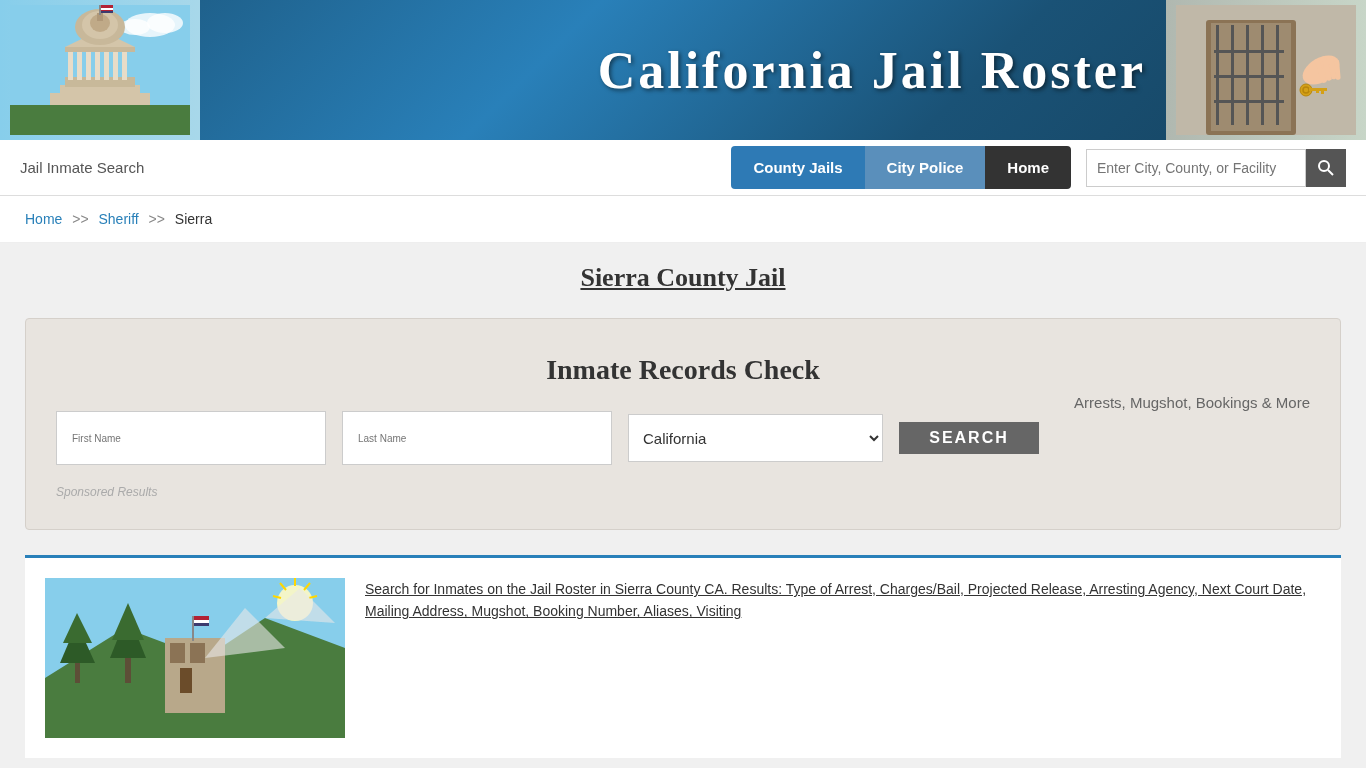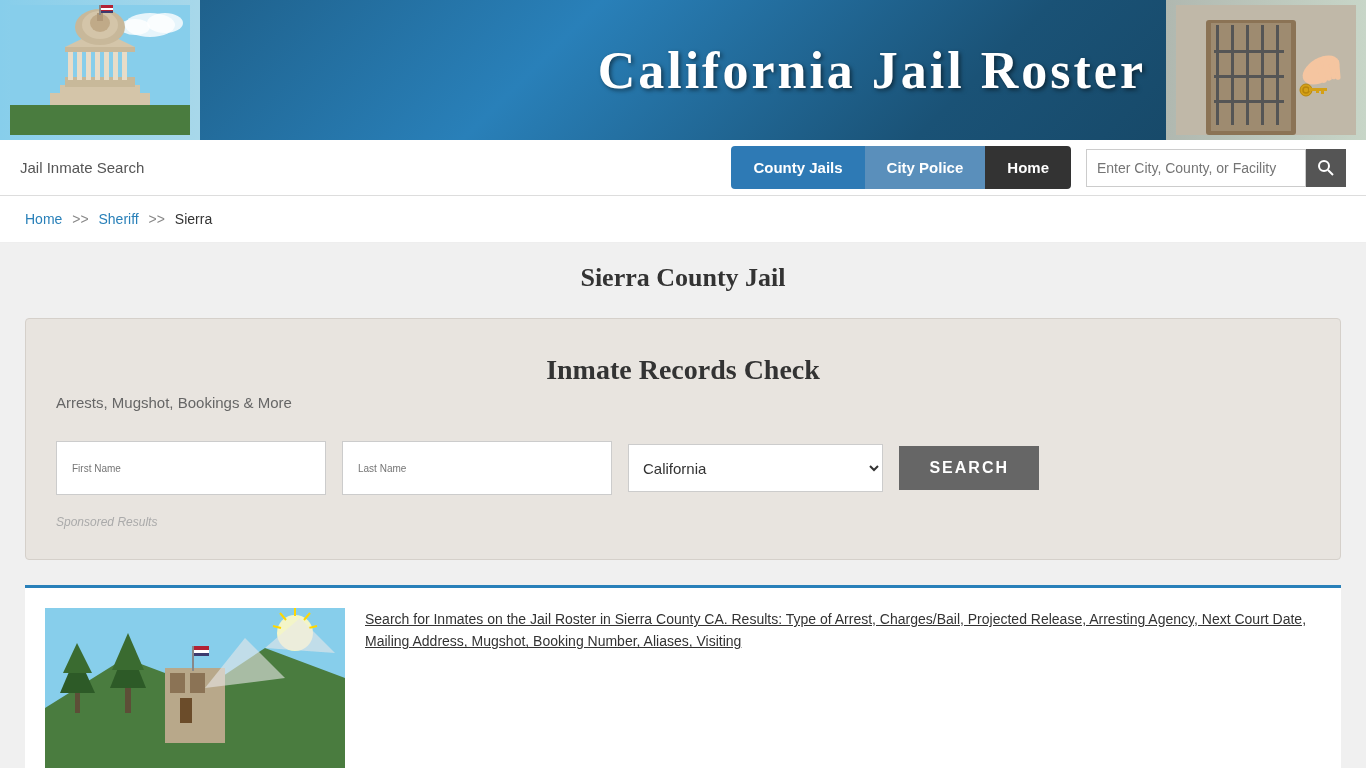--- a/index.html
+++ b/index.html
@@ -130,43 +130,43 @@
       padding: 20px 25px;
       background: #f0f0f0;
     }
     .page-title {
       text-align: center;
       font-size: 26px;
       font-weight: bold;
       color: #333;
       margin-bottom: 25px;
       font-family: Georgia, serif;
+      text-decoration: underline;
     }
 
     
     .records-box {
       background: #e8e4df;
       border: 1px solid #d5d0ca;
       border-radius: 4px;
       padding: 35px 30px 30px;
       margin-bottom: 25px;
     }
     .records-box-title {
       text-align: center;
       font-size: 28px;
       font-weight: bold;
       color: #333;
       margin-bottom: 8px;
       font-family: Georgia, serif;
     }
     .records-box-subtitle {
-      text-align: left;
+      text-align: right;
       font-size: 15px;
       color: #666;
-      margin-bottom: 30px;
     }
     .search-form {
       display: flex;
       gap: 8px;
       align-items: center;
       margin-bottom: 20px;
     }
     .form-input {
       height: 54px;
       border: 1px solid #ccc;
@@ -184,32 +184,31 @@
       border: 1px solid #ccc;
       padding: 0 10px;
       font-size: 15px;
       color: #333;
       background: white;
       outline: none;
       cursor: pointer;
       margin-left: 8px;
     }
     .search-submit {
-      height: 44px;
+      height: 32px;
       padding: 0 30px;
       background: #666;
       color: white;
       font-size: 16px;
       font-weight: bold;
       letter-spacing: 2px;
       border: none;
       cursor: pointer;
       margin-left: 8px;
       min-width: 140px;
-      text-align: right;
     }
     .sponsored-text {
       font-size: 12px;
       color: #aaa;
       font-style: italic;
     }
 
     
     .bottom-section {
       display: flex;

